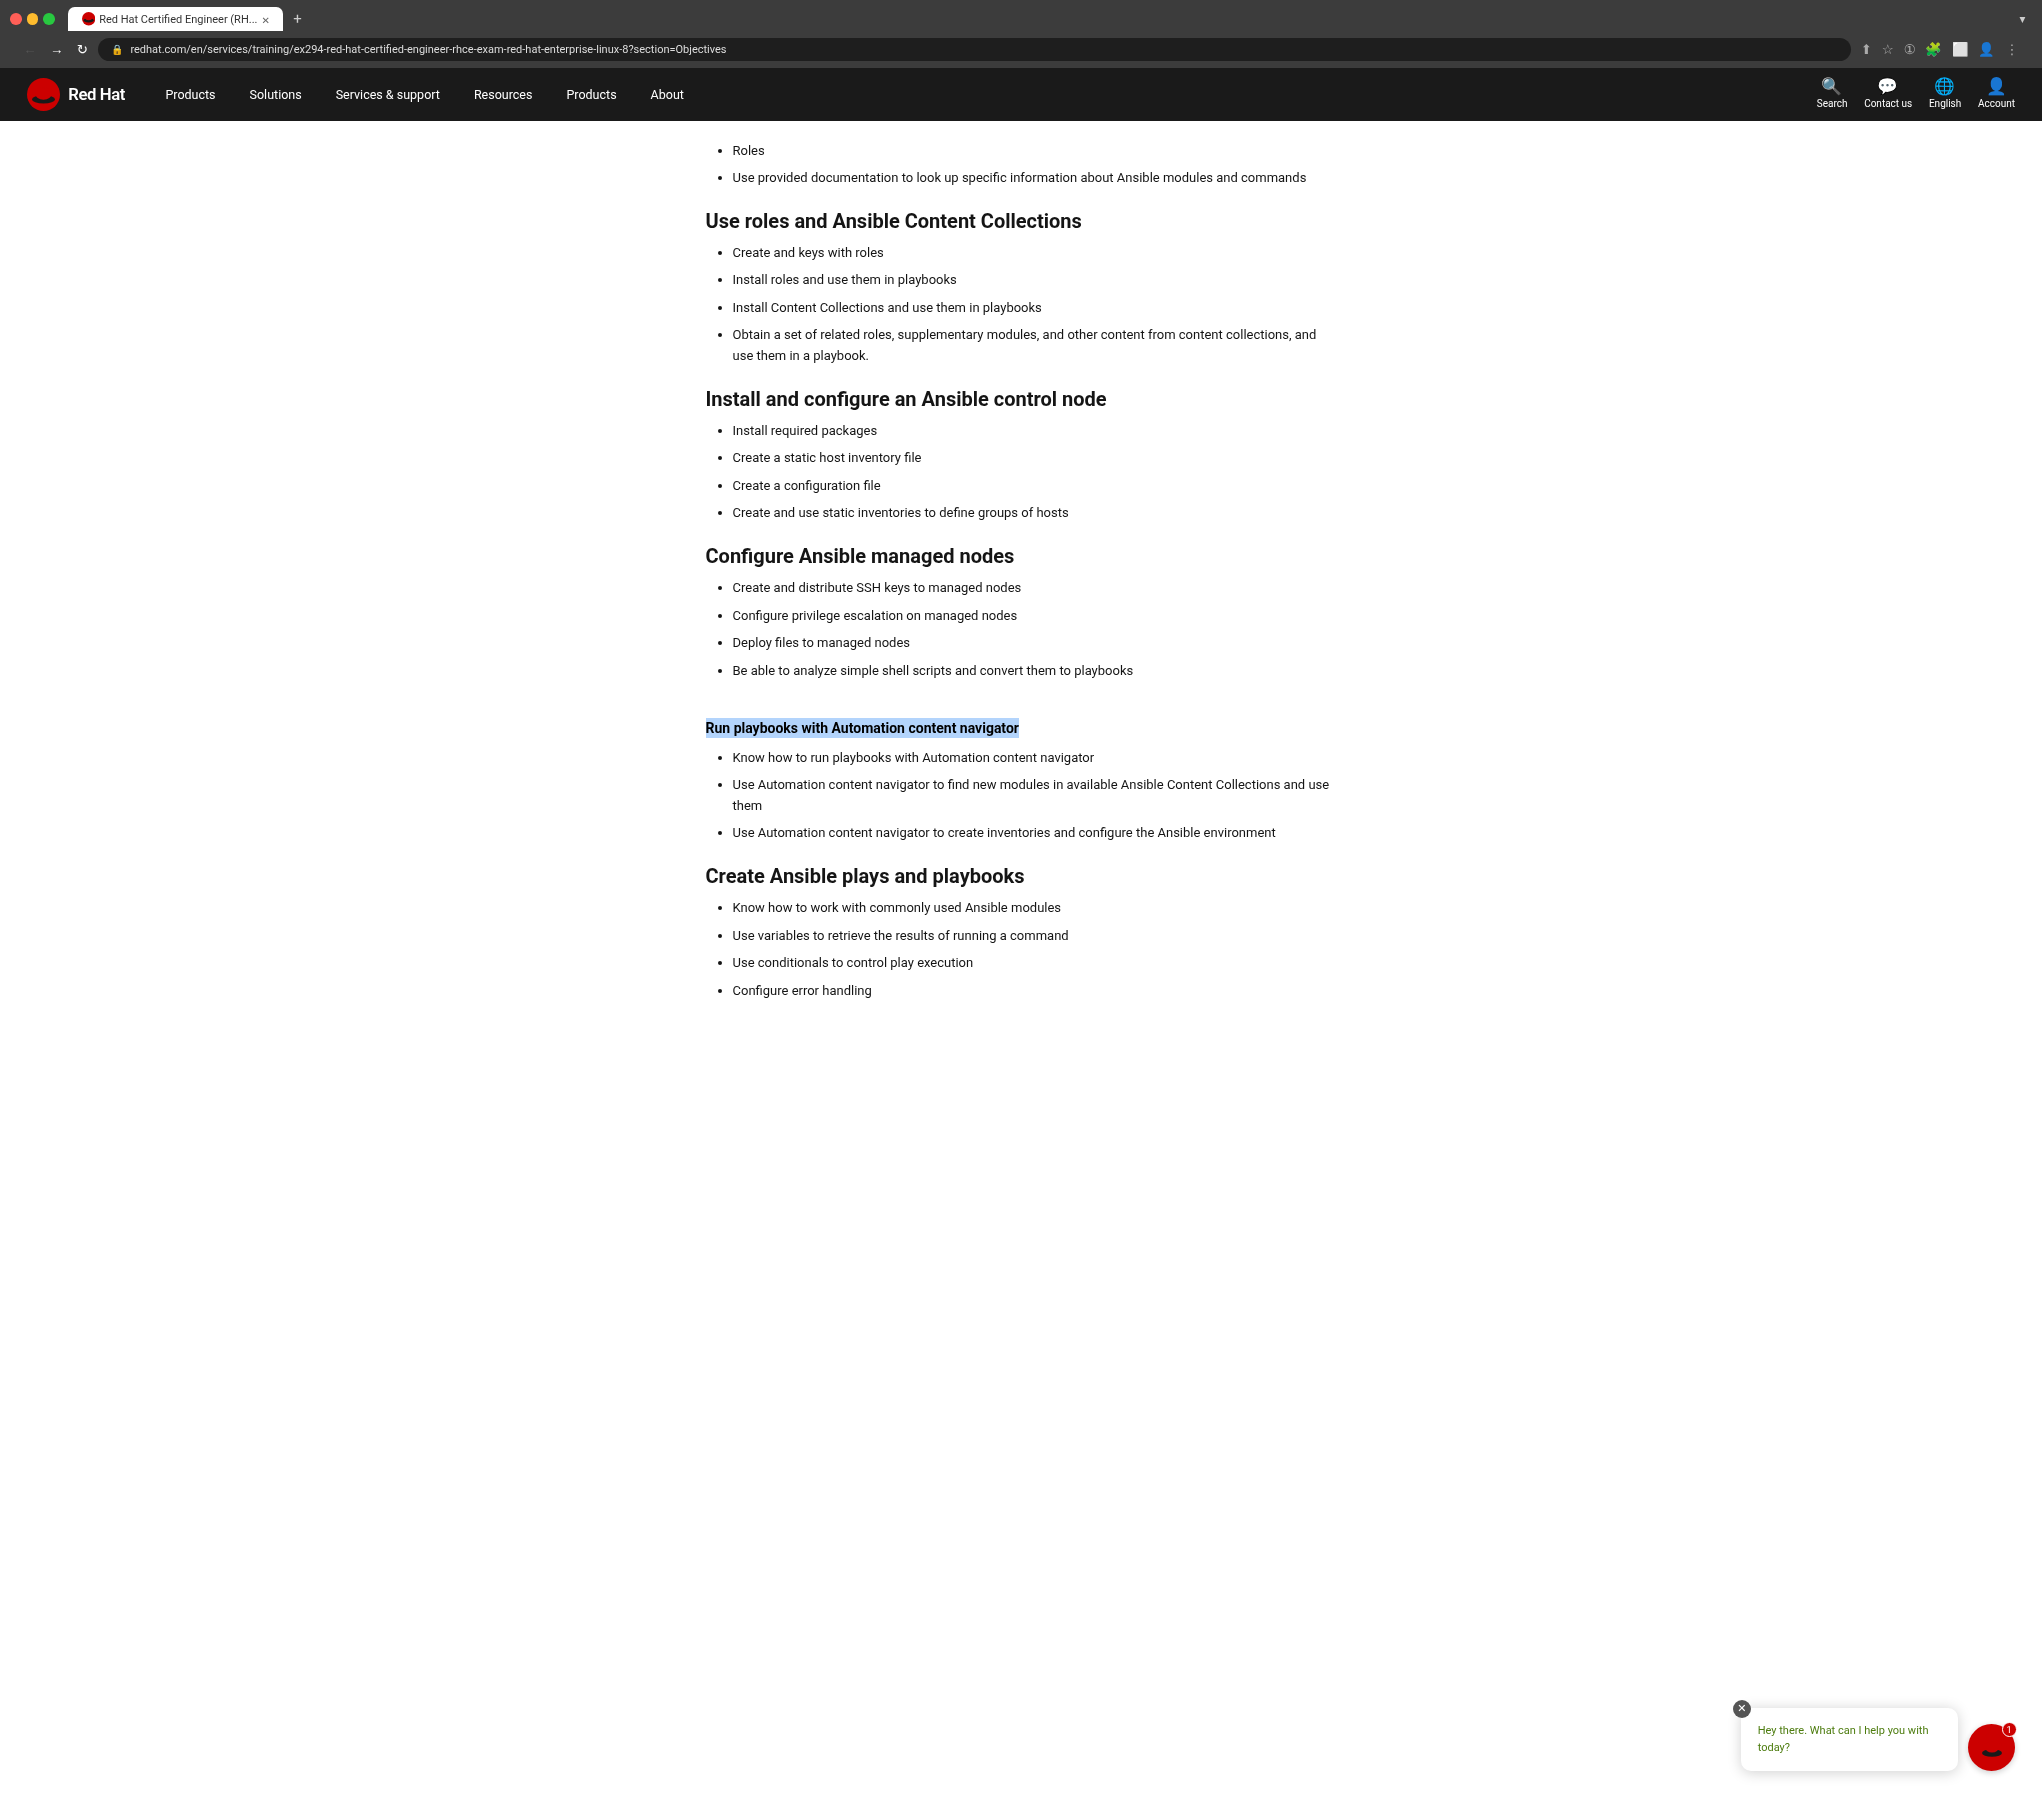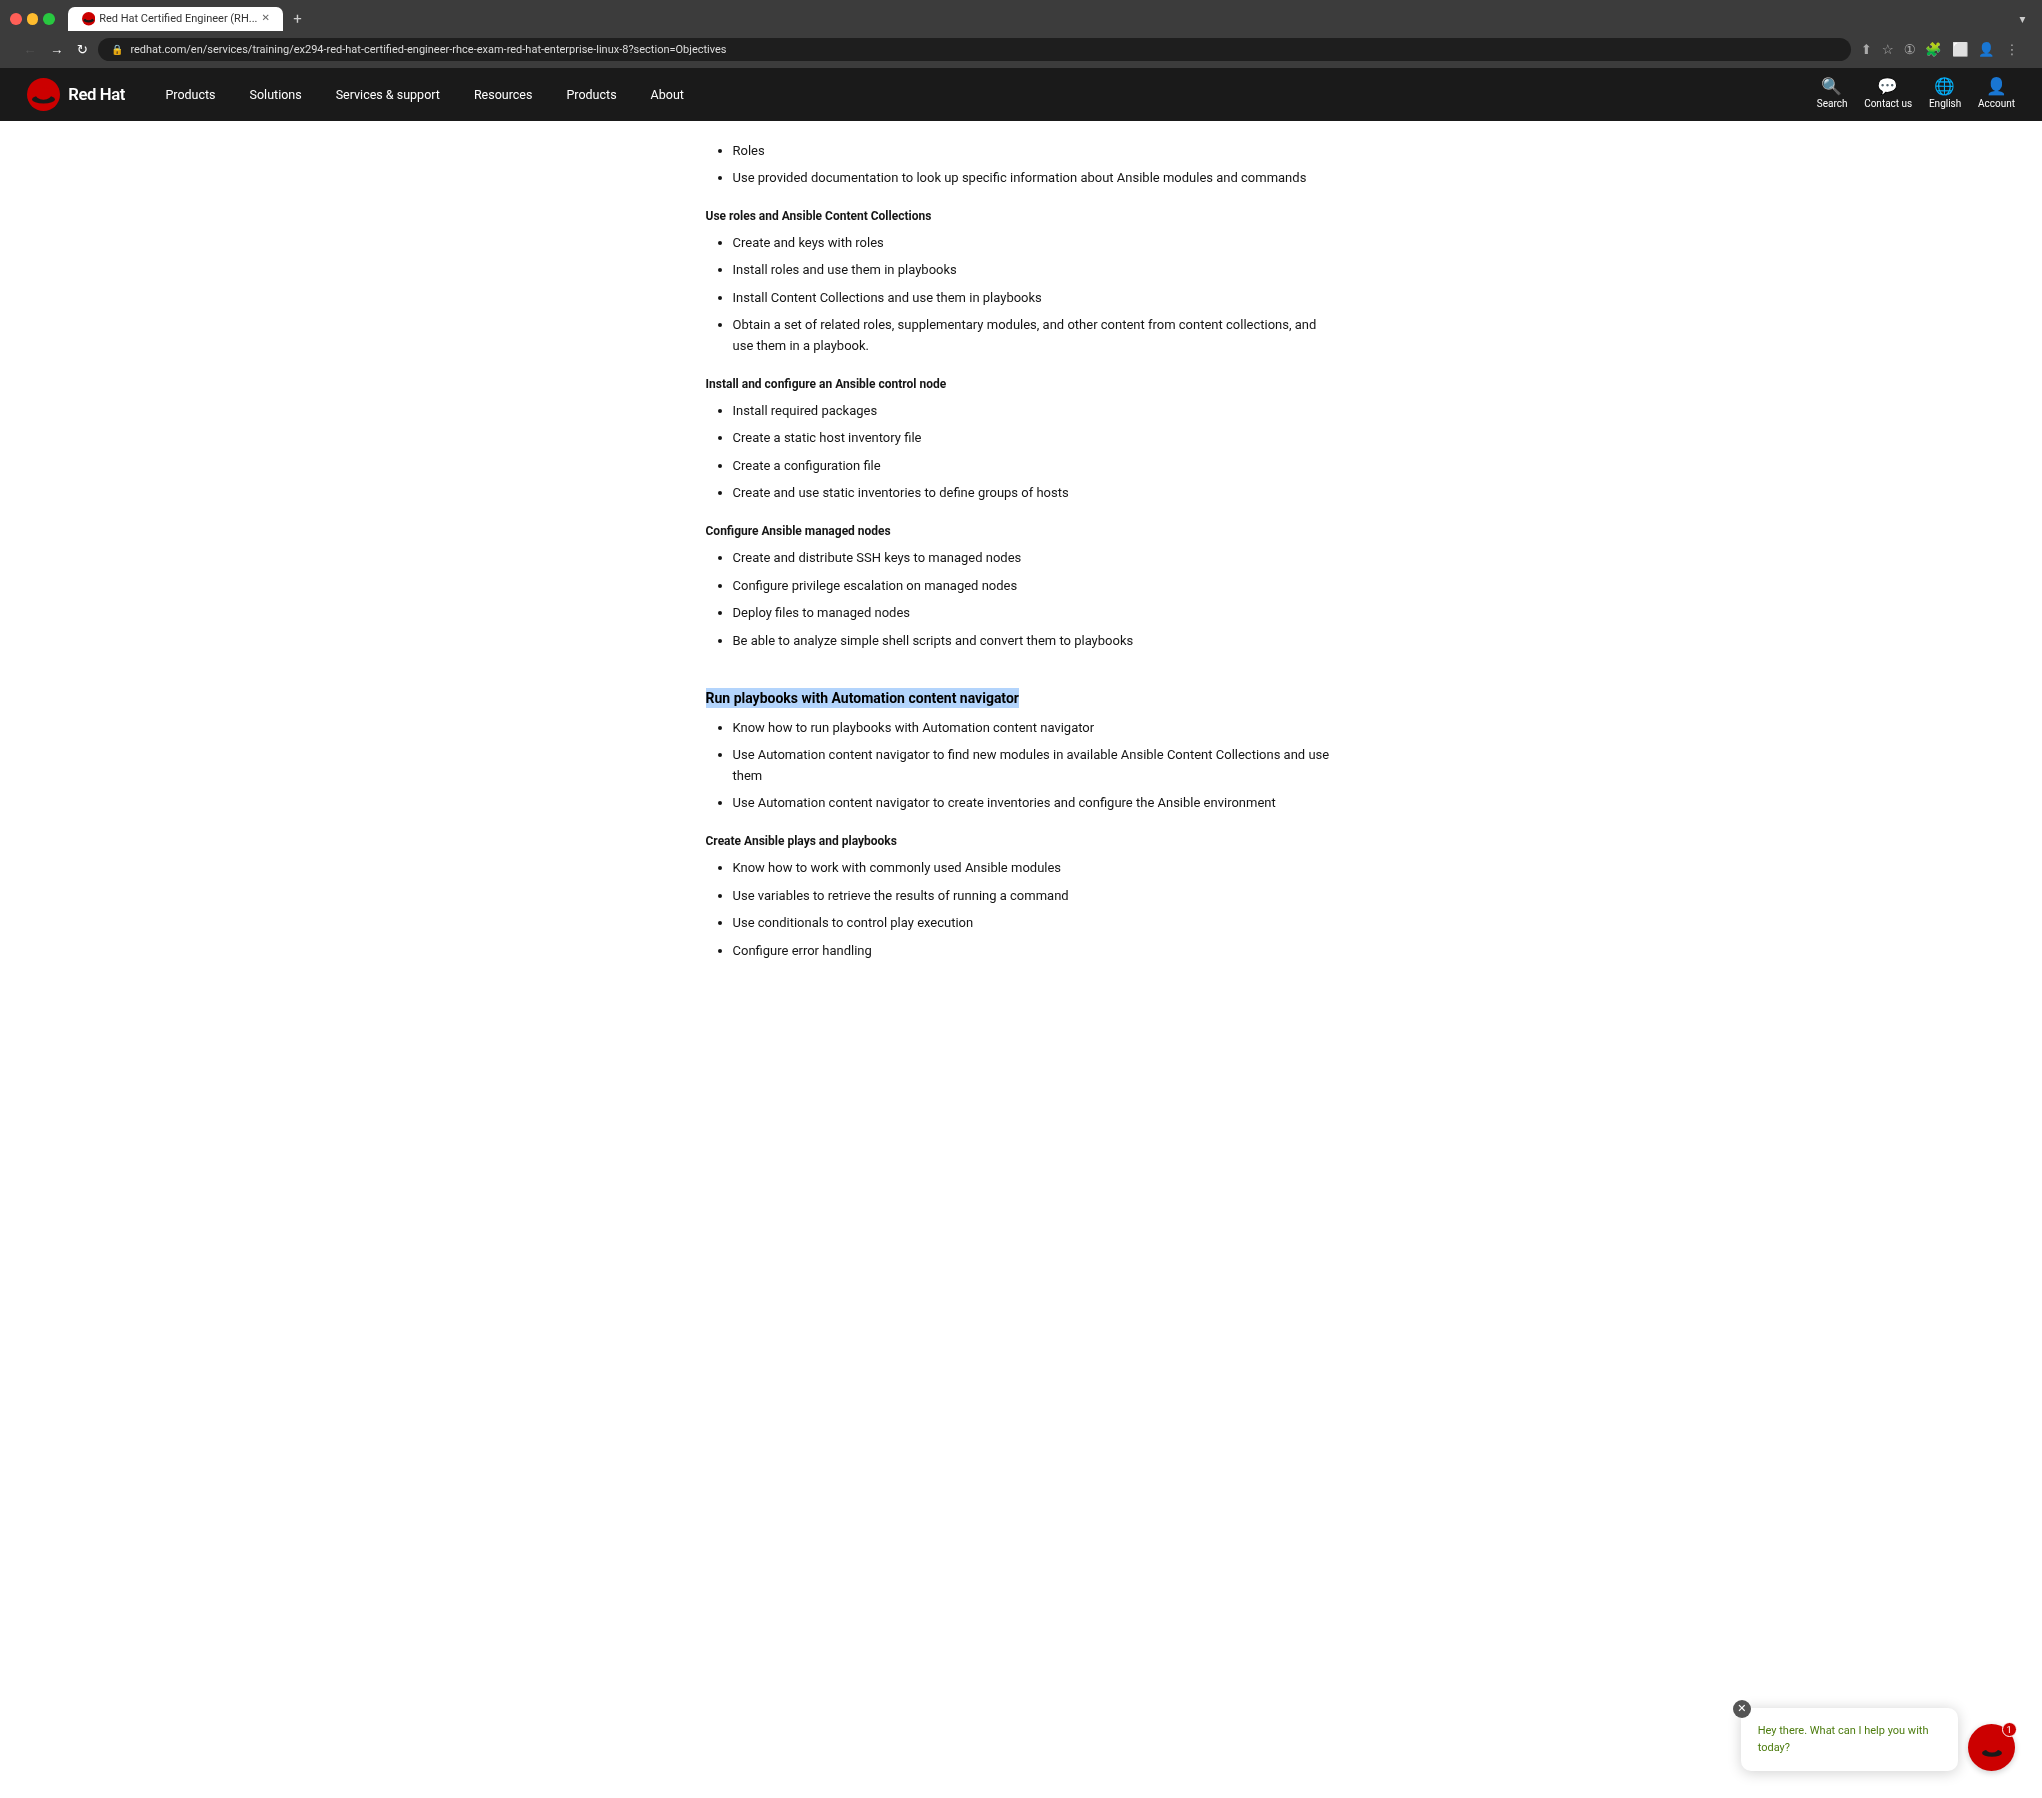--- a/index.html
+++ b/index.html
@@ -29,21 +29,21 @@
       border-radius: 50%;
     }
     .traffic-light.red { background: #ff5f57; }
     .traffic-light.yellow { background: #febc2e; }
     .traffic-light.green { background: #28c840; }
     .tab {
       background: #fff;
       border-radius: 6.7px 6.7px 0 0;
       padding: 5px 13.4px;
       display: flex;
-      align-items: flex-start;
+      align-items: flex-end;
       gap: 4px;
       font-size: 11px;
       color: #333;
       min-width: 167px;
       max-width: 217px;
     }
     .tab-favicon {
       width: 13.4px;
       height: 13.4px;
     }
@@ -189,21 +189,21 @@
       margin-bottom: 6.7px;
     }
     .bullet-list li {
       margin-bottom: 6.7px;
       font-size: 13px;
       line-height: 1.6;
       color: #151515;
     }
     .section-heading {
       font-weight: 700;
-      font-size: 12px;
+      font-size: 20px;
       margin: 16.7px 0 10px 0;
       color: #151515;
     }
     .highlighted-heading {
       background-color: #b3d4fc;
       font-weight: 700;
       font-size: 14px;
       margin: 16.7px 0 10px 0;
       color: #000000;
       display: inline-block;

